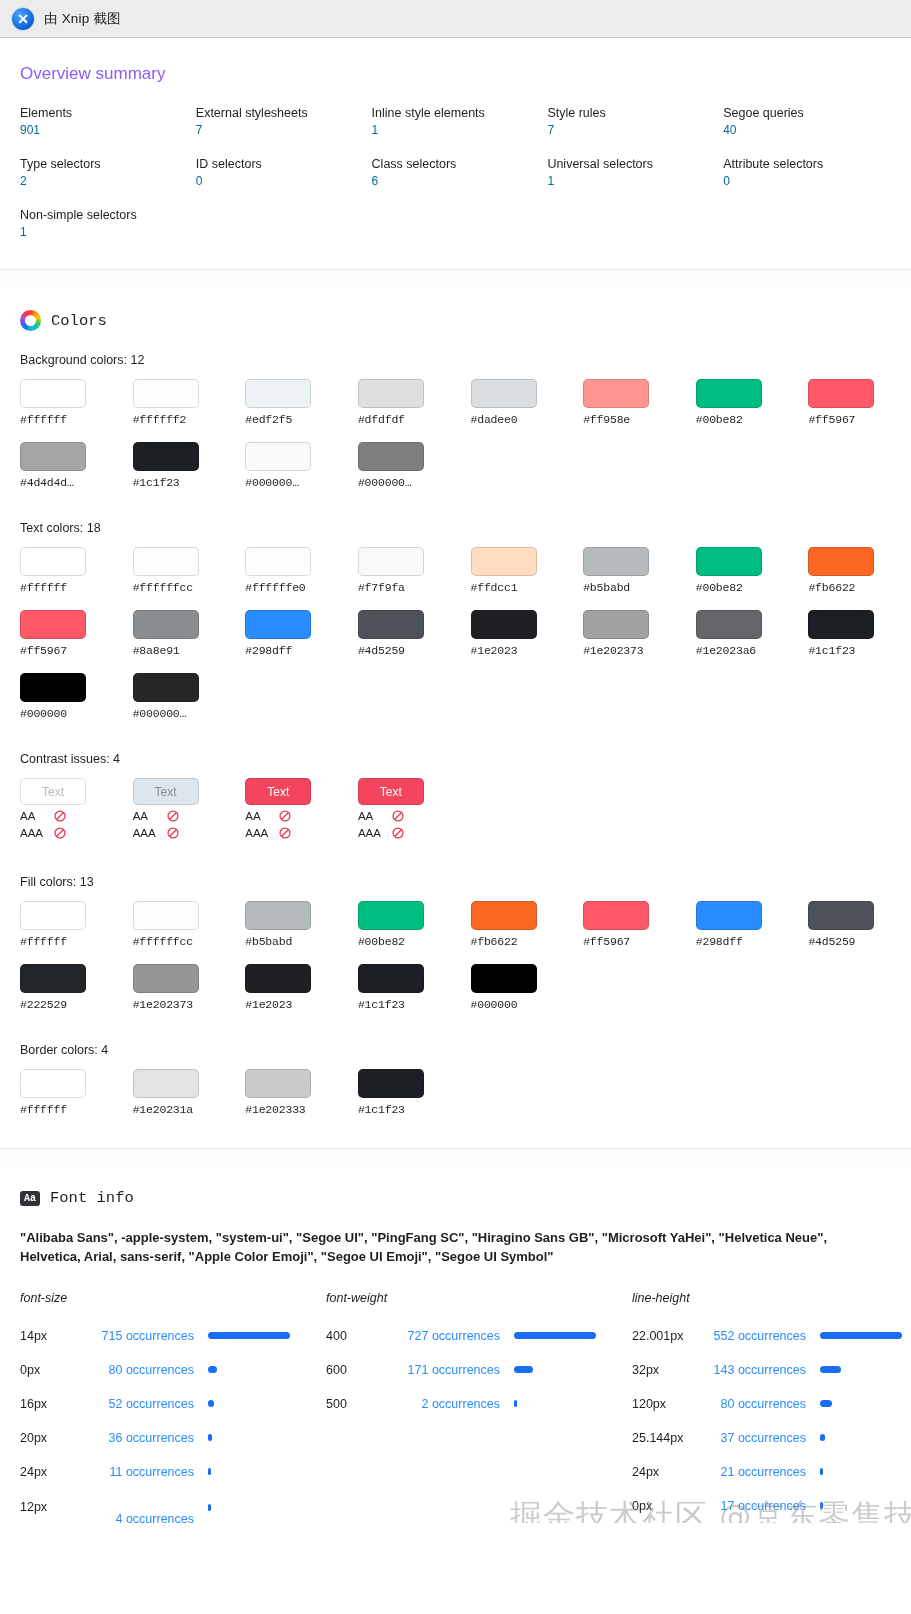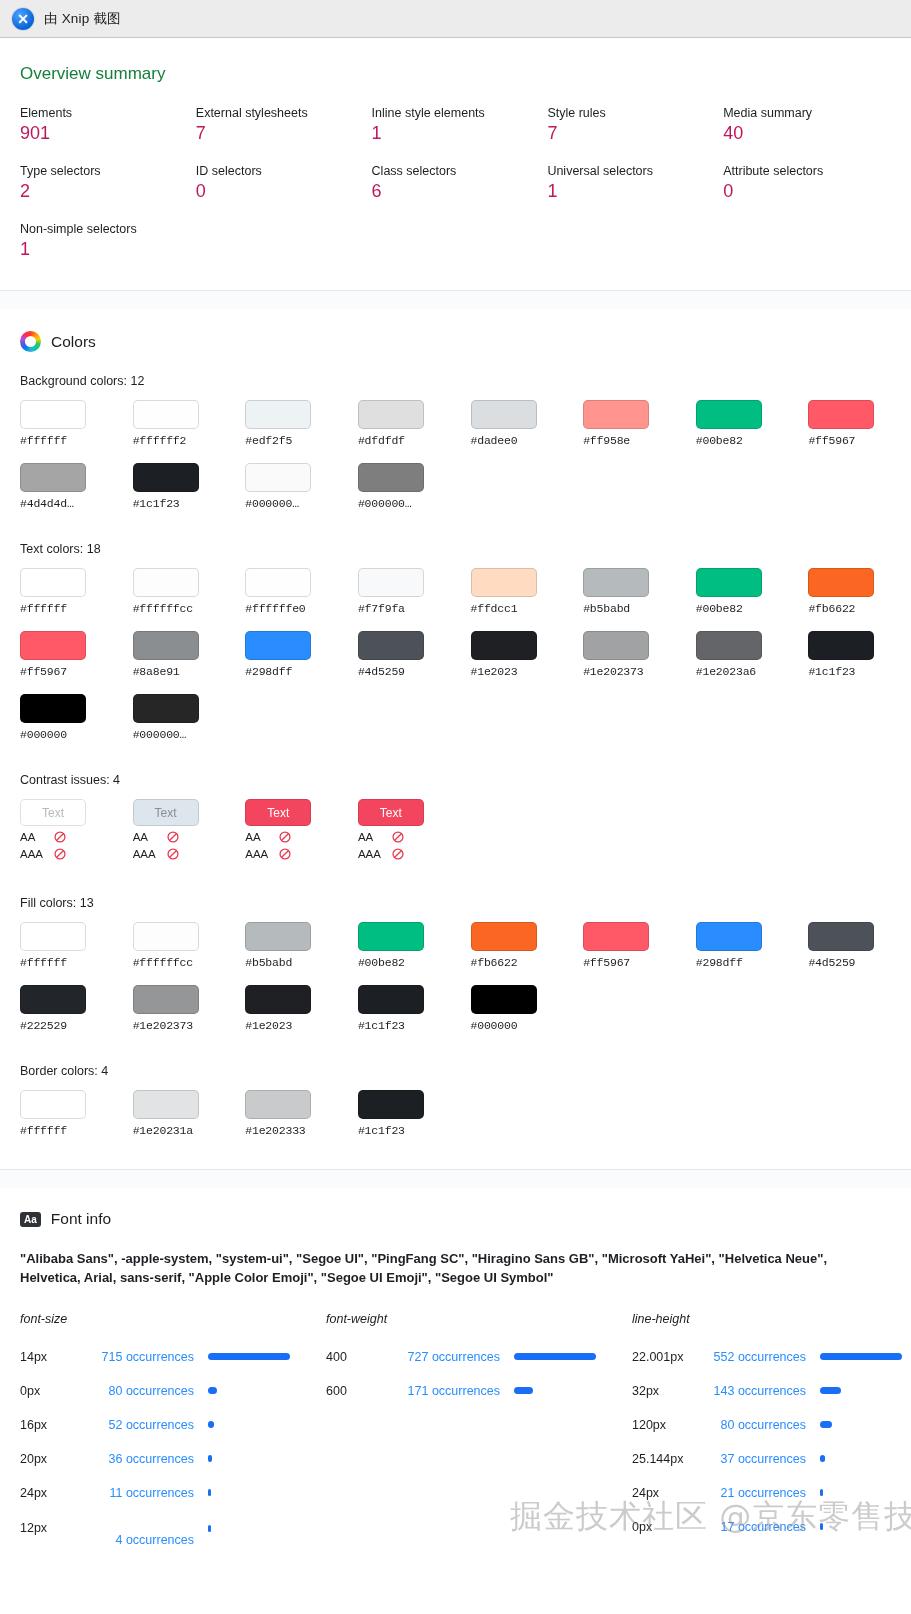--- a/index.html
+++ b/index.html
@@ -34,38 +34,39 @@
 
   
   .section { padding: 0 20px; }
   .divider { height: 1px; background: #e3e8ef; margin: 0; }
   .band-gap { height: 18px; background: #fafbfc; }
 
   h2.page-title {
     font-size: 17px;
     font-weight: 400;
     margin: 26px 0 22px 0;
-    color: #15803d;
+    color: #8b5cf6;
   }
 
   
   .stats-grid {
     display: grid;
     grid-template-columns: repeat(5, 1fr);
     row-gap: 20px;
     column-gap: 8px;
     padding-bottom: 30px;
   }
   .stat-label { font-size: 12.5px; color: #1c1f23; margin-bottom: 3px; }
-  .stat-value { font-size: 18px; color: #be185d; font-weight: 400; }
+  .stat-value { font-size: 12px; color: #0369a1; font-weight: 400; }
 
   
   .sec-head {
     display: flex; align-items: center; gap: 10px;
     margin: 22px 0 22px 0;
+    font-family: Liberation Mono, monospace;
   }
   .sec-head-title { font-size: 15.5px; color: #1c1f23; }
   .color-wheel {
     width: 21px; height: 21px; border-radius: 50%;
     background: conic-gradient(#ff3b30, #ff9500, #ffcc00, #34c759, #00c7be, #30b0c7, #007aff, #5856d6, #af52de, #ff2d55, #ff3b30);
     position: relative;
   }
   .color-wheel::after {
     content:""; position:absolute; inset:5px; border-radius:50%; background:#fff;
   }
@@ -181,21 +182,21 @@
         </div>
         <div>
           <div class="stat-label">Inline style elements</div>
           <div class="stat-value">1</div>
         </div>
         <div>
           <div class="stat-label">Style rules</div>
           <div class="stat-value">7</div>
         </div>
         <div>
-          <div class="stat-label">Media summary</div>
+          <div class="stat-label">Segoe queries</div>
           <div class="stat-value">40</div>
         </div>
         <div>
           <div class="stat-label">Type selectors</div>
           <div class="stat-value">2</div>
         </div>
         <div>
           <div class="stat-label">ID selectors</div>
           <div class="stat-value">0</div>
         </div>
@@ -588,20 +589,27 @@
               <span class="freq-bar" style="display: block; width: 82px;"></span>
             </span>
           </div>
           <div class="freq-row">
             <span class="freq-key">600</span>
             <a class="freq-count" style="text-decoration: none;">171 occurrences</a>
             <span class="freq-bar-wrap">
               <span class="freq-bar" style="display: block; width: 19px;"></span>
             </span>
           </div>
+          <div class="freq-row">
+            <span class="freq-key">500</span>
+            <a class="freq-count" style="text-decoration: none;">2 occurrences</a>
+            <span class="freq-bar-wrap">
+              <span class="freq-bar" style="display: block; width: 3px;"></span>
+            </span>
+          </div>
         </div>
         <div>
           <div class="font-col-title">line-height</div>
           <div class="freq-row">
             <span class="freq-key">22.001px</span>
             <a class="freq-count" style="text-decoration: none;">552 occurrences</a>
             <span class="freq-bar-wrap">
               <span class="freq-bar" style="display: block; width: 82px;"></span>
             </span>
           </div>

